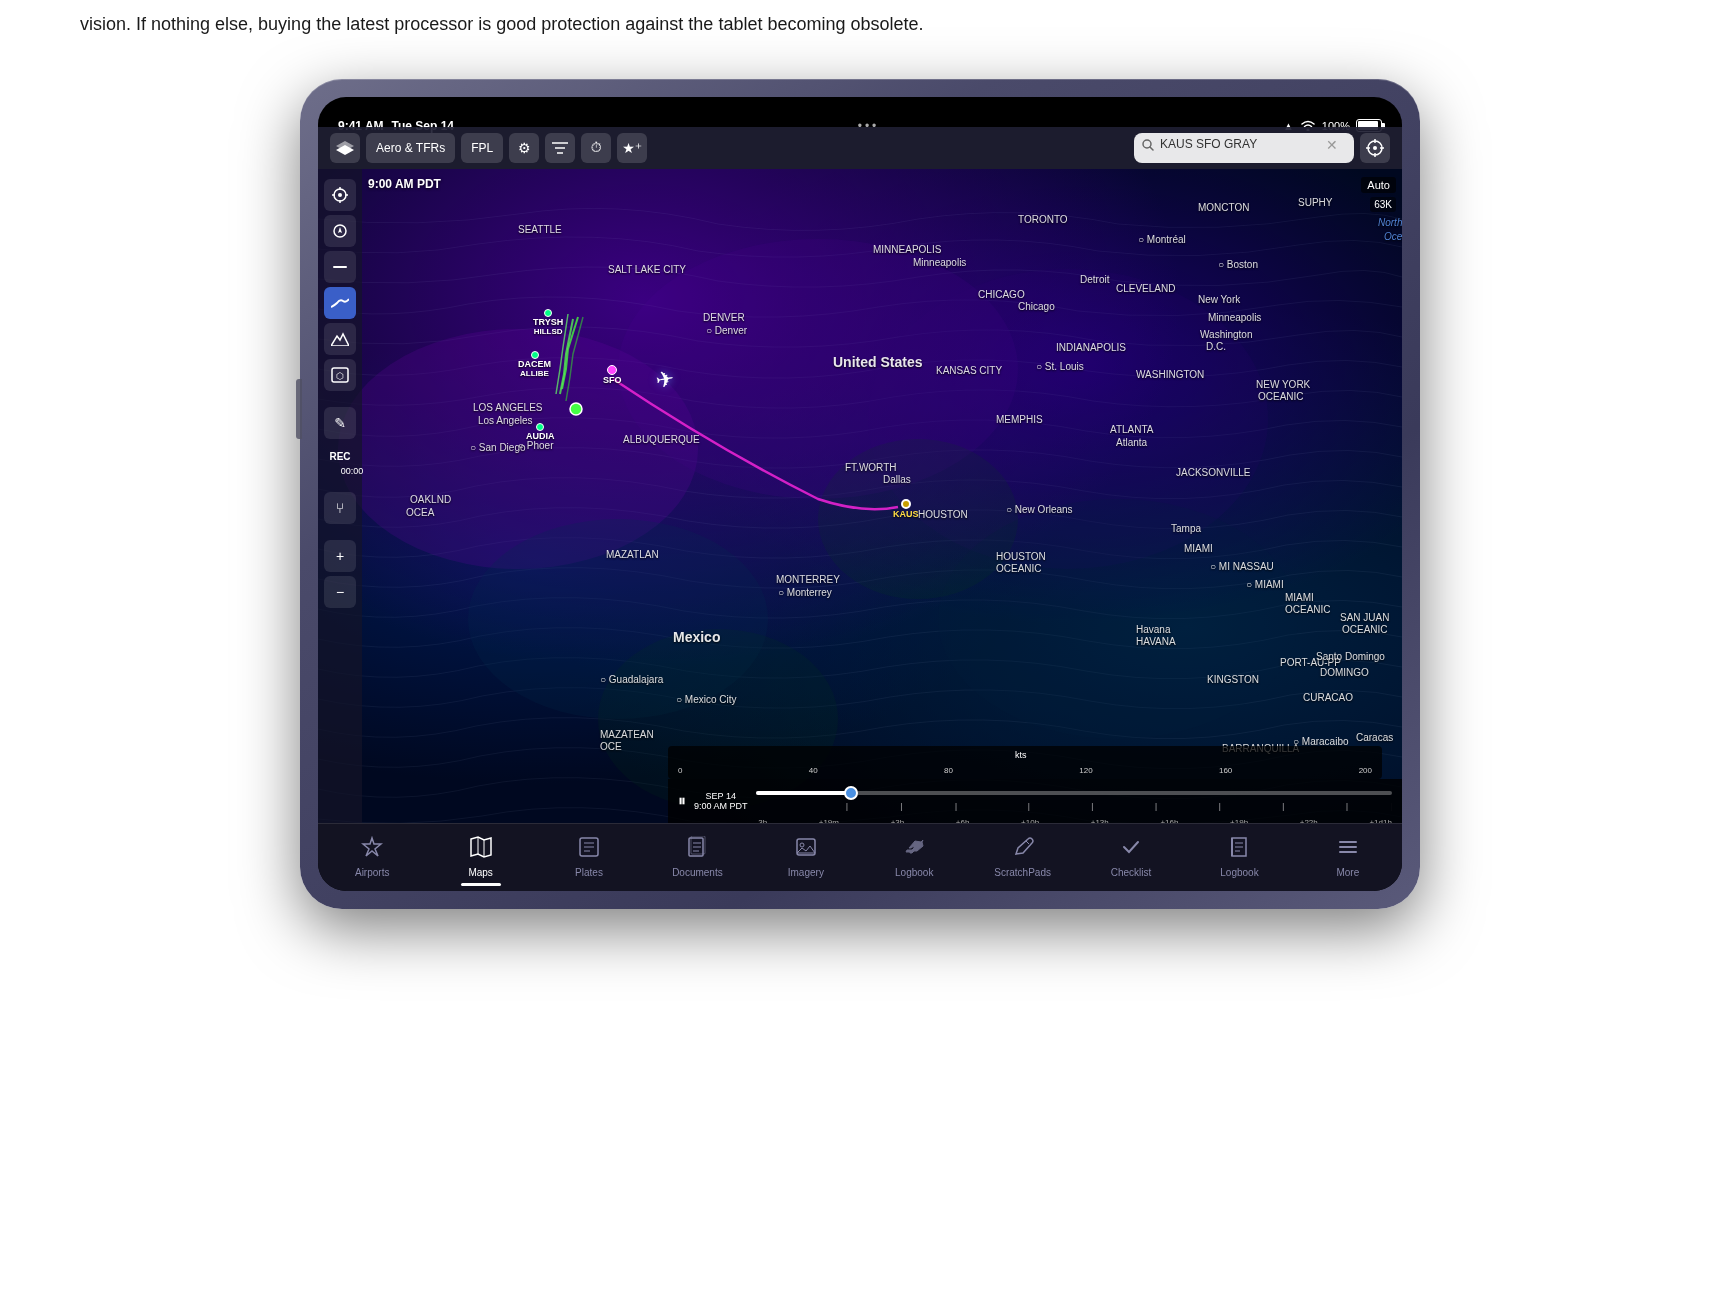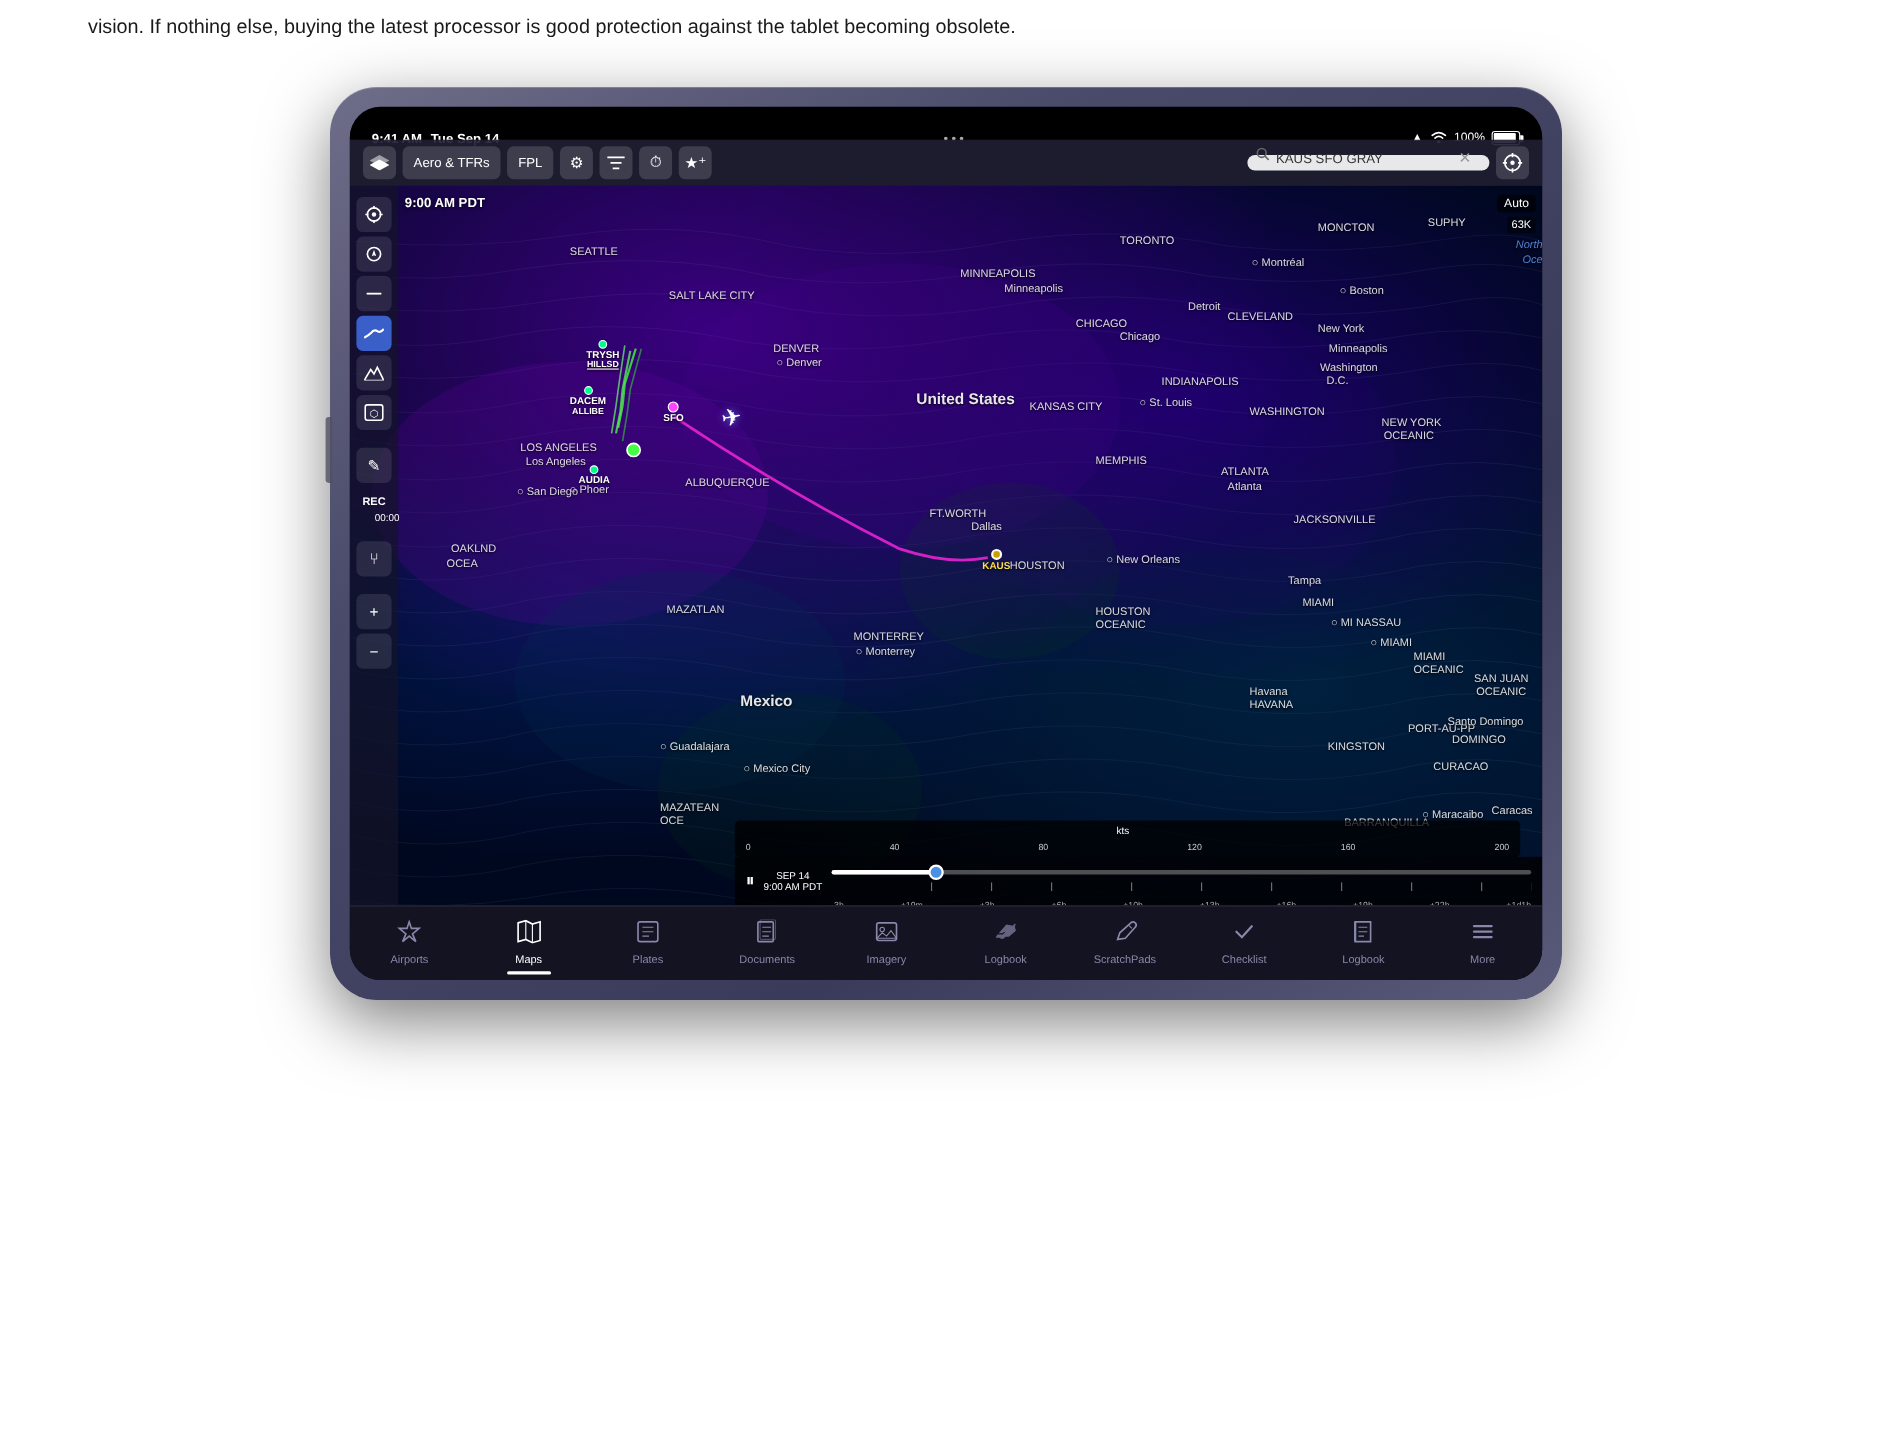--- a/index.html
+++ b/index.html
@@ -117,26 +117,26 @@
       border-radius: 6px;
       background: rgba(255,255,255,0.15);
       color: #fff;
       font-size: 14px;
       cursor: pointer;
       border: none;
     }
     .toolbar-spacer { flex: 1; }
     .search-bar {
       display: flex;
-      align-items: flex-end;
+      align-items: flex-start;
       background: rgba(255,255,255,0.9);
       border-radius: 8px;
       padding: 4px 8px;
       gap: 6px;
-      height: 14px;
+      height: 30px;
       min-width: 220px;
     }
     .search-bar input {
       border: none;
       background: transparent;
       font-size: 12px;
       color: #333;
       outline: none;
       width: 160px;
     }
@@ -734,21 +734,21 @@
 
           <span class="map-label" style="left:92px;top:325px">OAKLND</span>
           <span class="map-label" style="left:88px;top:338px">OCEA</span>
           <span class="map-label" style="left:282px;top:560px">MAZATEAN</span>
           <span class="map-label" style="left:282px;top:572px">OCE</span>
         </div>
 
         <div class="waypoint" style="left:215px;top:140px;">
           <div class="waypoint-dot" style="background:#00ff88;"></div>
           <span class="waypoint-label">TRYSH</span>
-          <span class="waypoint-label" style="font-size:8px;text-decoration:underline;">HILLSD</span>
+          <span class="waypoint-label" style="font-size:8px;">HILLSD</span>
         </div>
 
         <div class="waypoint" style="left:200px;top:182px;">
           <div class="waypoint-dot" style="background:#00ff88;"></div>
           <span class="waypoint-label">DACEM</span>
           <span class="waypoint-label" style="font-size:8px;">ALLIBE</span>
         </div>
 
         <div class="waypoint" style="left:208px;top:254px;">
           <div class="waypoint-dot" style="background:#00ff88;"></div>

